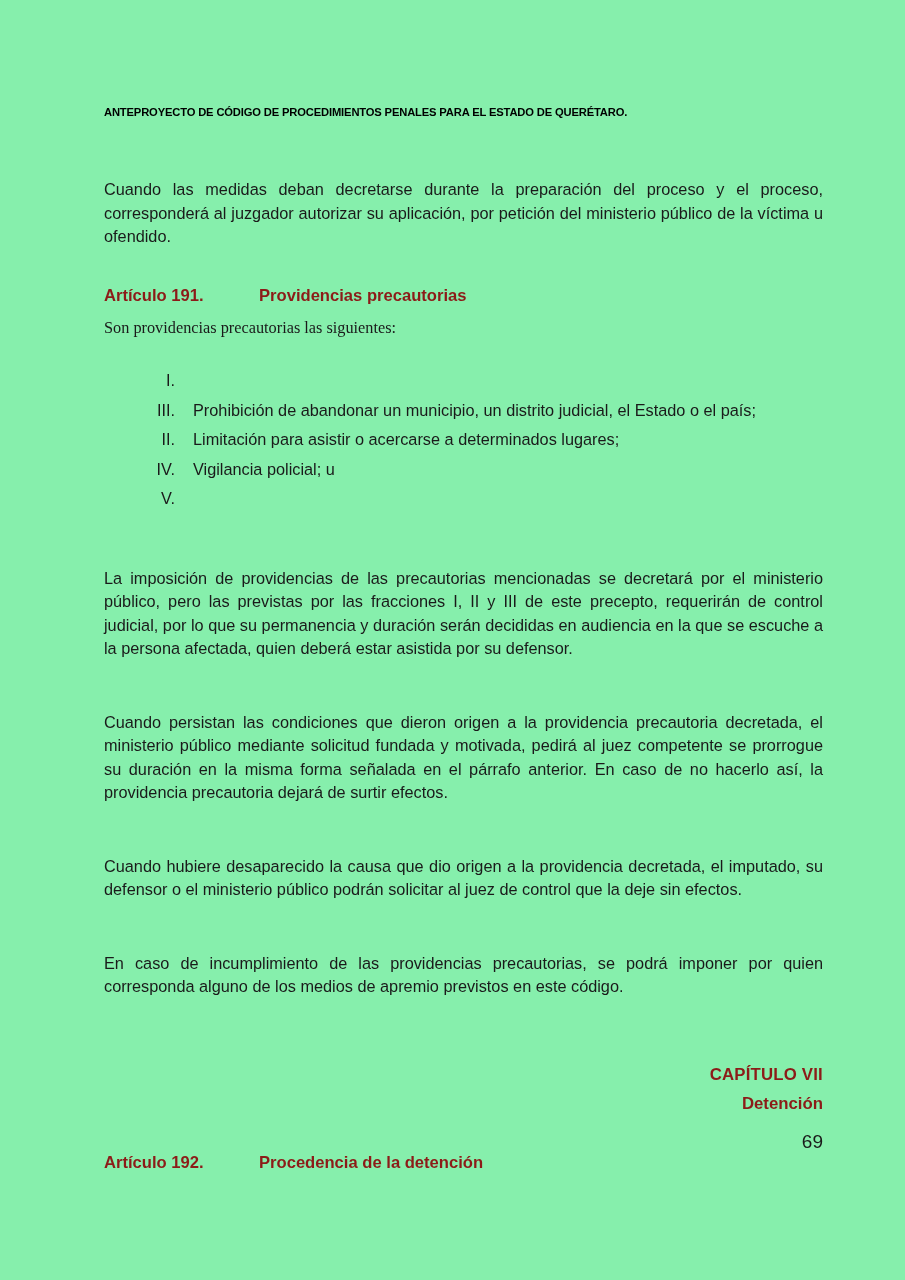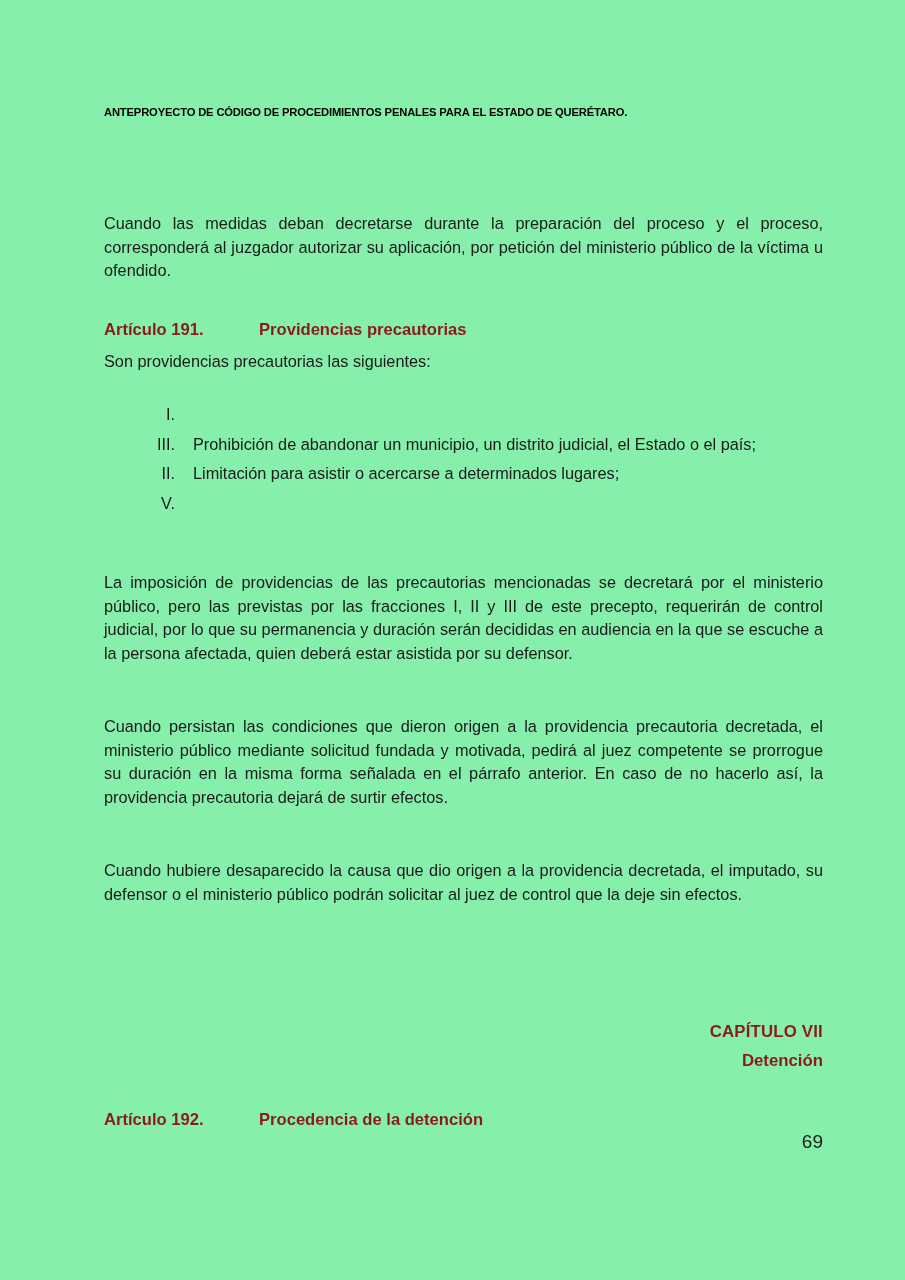--- a/index.html
+++ b/index.html
@@ -44,21 +44,20 @@
     margin: 0 0 0 0;
     font-size: 16.3px;
     line-height: 23.5px;
     text-align: justify;
     text-justify: inter-word;
     color: #1a1a1a;
   }
 
   p.body.lead {
     margin-bottom: 0;
-    margin-top: 34px;
   }
   .gap-4 { height: 36px; }
   .gap-5 { height: 50px; }
 
   
   .article-heading {
     font-size: 16.6px;
     font-weight: bold;
     color: #8C1B18;
     line-height: 22px;
@@ -72,20 +71,21 @@
     display: inline-block;
     text-align: right;
   }
 
   p.intro {
     margin: 0;
     font-size: 16.3px;
     line-height: 23.5px;
     color: #1a1a1a;
     text-align: left;
+    font-family: Liberation Serif, serif;
   }
 
   
   ol.fractions {
     margin: 0;
     padding: 0;
     list-style: none;
   }
   ol.fractions li {
     position: relative;
@@ -165,38 +165,43 @@
       </li>
       <li>
         <span class="numeral">III.</span>
         <span class="item-text">Prohibición de abandonar un municipio, un distrito judicial, el Estado o el país;</span>
       </li>
       <li>
         <span class="numeral">II.</span>
         <span class="item-text">Limitación para asistir o acercarse a determinados lugares;</span>
       </li>
       <li>
+        <span class="numeral">IV.</span>
+        <span class="item-text">Vigilancia policial; u</span>
+      </li>
+      <li>
         <span class="numeral">V.</span>
       </li>
     </ol>
 
     <div class="gap-5"></div>
 
     <p class="body">La imposición de providencias de las precautorias mencionadas se decretará por el ministerio público, pero las previstas por las fracciones I, II y III de este precepto, requerirán de control judicial, por lo que su permanencia y duración serán decididas en audiencia en la que se escuche a la persona afectada, quien deberá estar asistida por su defensor.</p>
 
     <div class="gap-5"></div>
 
     <p class="body">Cuando persistan las condiciones que dieron origen a la providencia precautoria decretada, el ministerio público mediante solicitud fundada y motivada, pedirá al juez competente se prorrogue su duración en la misma forma señalada en el párrafo anterior. En caso de no hacerlo así, la providencia precautoria dejará de surtir efectos.</p>
 
     <div class="gap-5"></div>
 
     <p class="body">Cuando hubiere desaparecido la causa que dio origen a la providencia decretada, el imputado, su defensor o el ministerio público podrán solicitar al juez de control que la deje sin efectos.</p>
 
     <div class="gap-5"></div>
 
+    <p class="body">En caso de incumplimiento de las providencias precautorias, se podrá imponer por quien corresponda  alguno de los medios de apremio previstos en este código.</p>
 
     <div style="height:64px"></div>
 
     <div class="chapter-block">
       <div class="chapter-title">CAPÍTULO VII</div>
       <div class="chapter-subtitle">Detención</div>
     </div>
 
     <div style="height:36px"></div>
 

